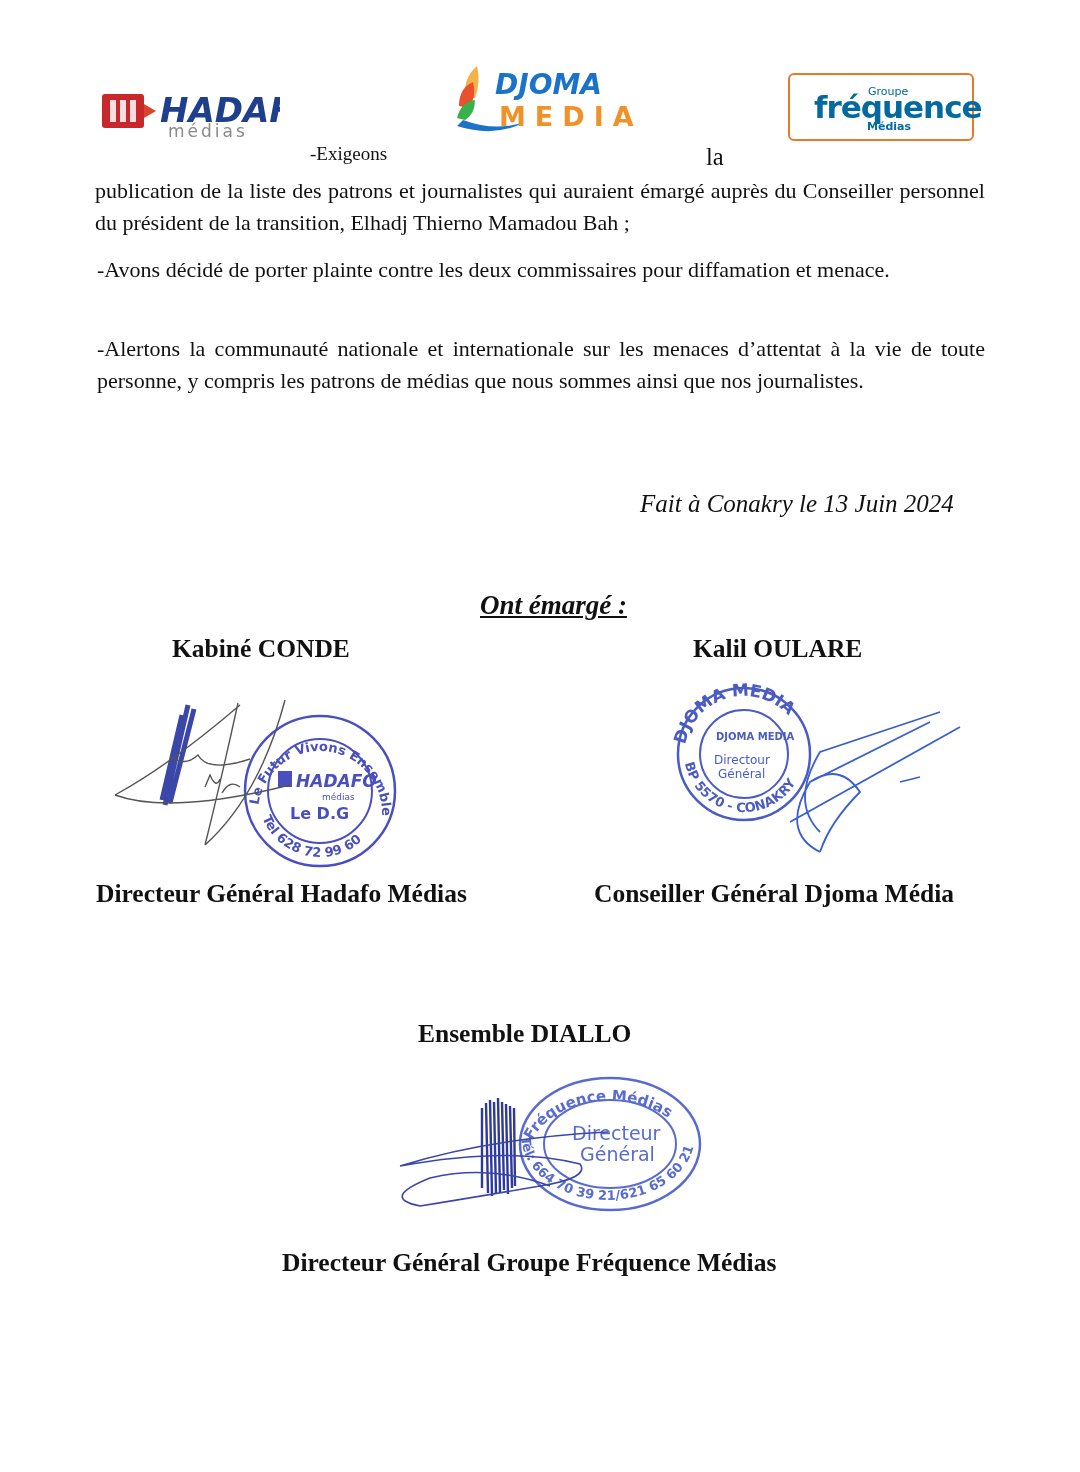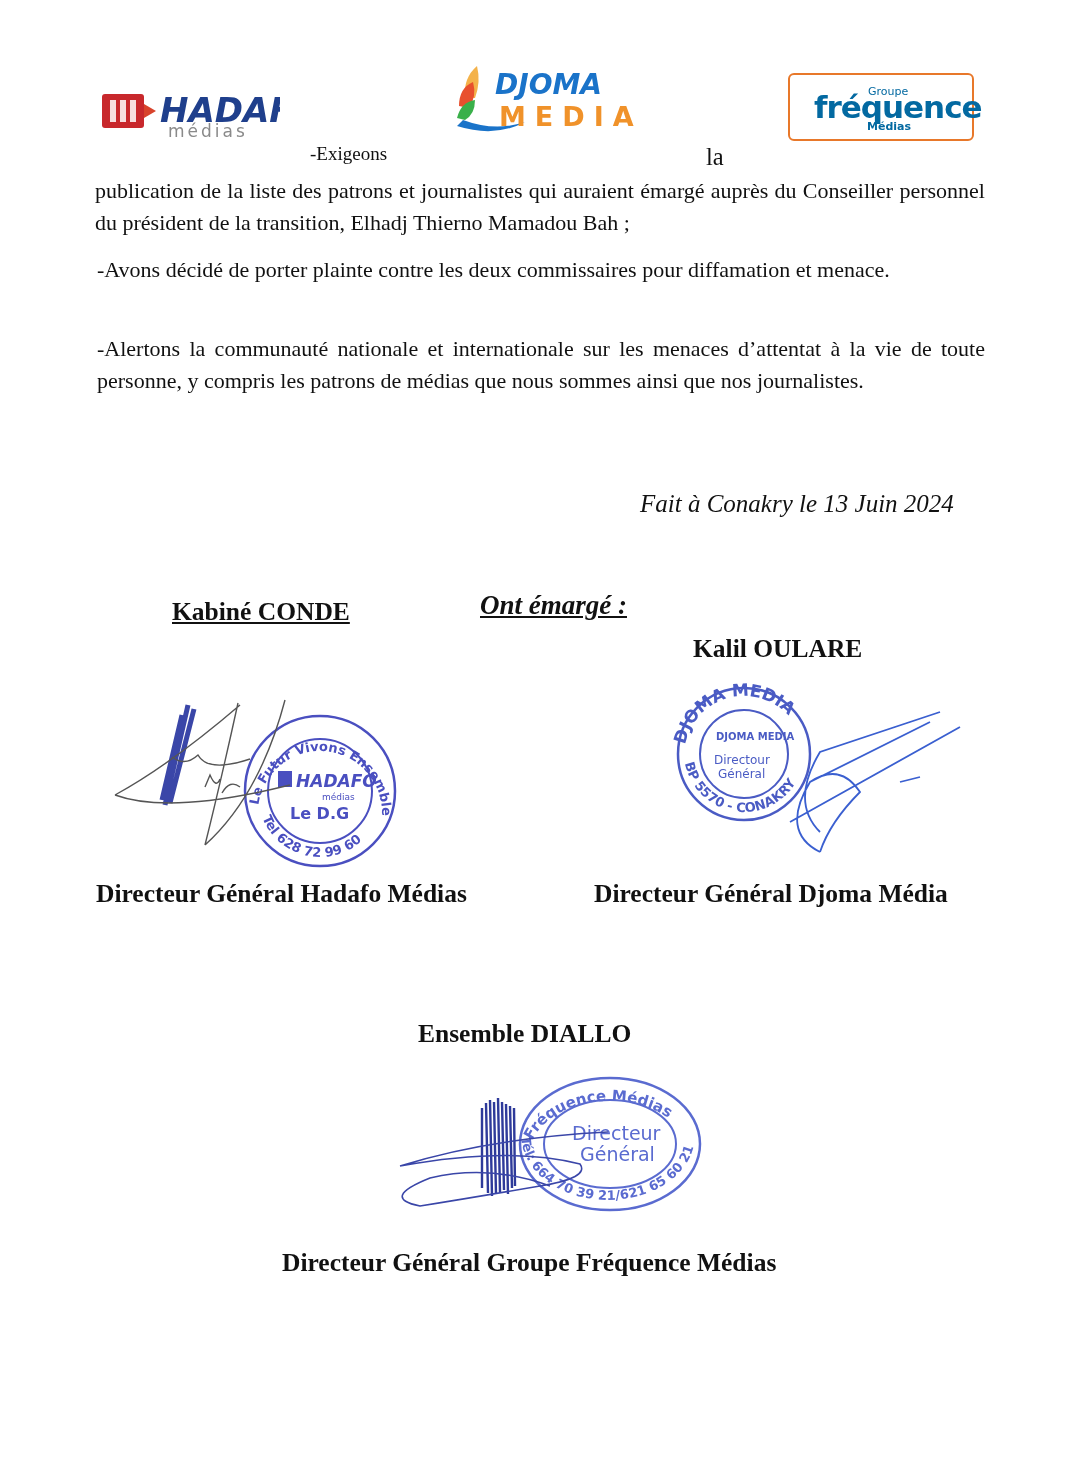--- a/index.html
+++ b/index.html
@@ -13,21 +13,21 @@
   .logo-freq .m { font-size:11px; font-weight:bold; position:absolute; left:77px; top:45px; }
   .para { font-size:22px; line-height:32px; text-align:justify; }
   .p1a { left:310px; top:143px; font-size:19px; }
   .p1b { left:706px; top:143px; font-size:24.5px; }
   .p1 { left:95px; top:175px; width:890px; }
   .p2 { left:97px; top:254px; width:888px; }
   .p3 { left:97px; top:333px; width:888px; }
   .date { left:640px; top:490px; font-size:25px; font-style:italic; }
   .signed { left:480px; top:590px; font-size:27px; font-style:italic; font-weight:bold; text-decoration:underline; }
   .name { font-size:25.5px; font-weight:bold; }
-  .n1 { left:172px; top:597px;text-decoration:underline; }
+  .n1 { left:172px; top:634px; }
   .n2 { left:693px; top:634px; }
   .n3 { left:418px; top:1019px; }
   .role { font-size:25.5px; font-weight:bold; }
   .r1 { left:96px; top:879px; }
   .r2 { left:594px; top:879px; }
   .r3 { left:282px; top:1248px; }
   svg text { font-family:"DejaVu Sans", sans-serif; }
 </style>
 </head>
 <body>
@@ -104,21 +104,21 @@
     <text font-size="17" font-weight="bold" fill="#4a5bc4"><textPath href="#s2top" startOffset="6%">DJOMA MEDIA</textPath></text>
     <text font-size="13" font-weight="bold" fill="#4a5bc4"><textPath href="#s2bot" startOffset="6%">BP 5570 - CONAKRY</textPath></text>
     <text x="46" y="58" font-size="10" font-weight="bold" fill="#4a5bc4">DJOMA MEDIA</text>
     <text x="44" y="82" font-size="12" fill="#4a5bc4">Directour</text>
     <text x="48" y="96" font-size="12" fill="#4a5bc4">Général</text>
     <path d="M150 150 Q120 120 150 70 L270 30 M120 140 L290 45 M150 170 Q110 150 140 100 L260 40 M230 100 L250 95 M140 100 Q170 80 190 110 Q160 140 150 170" stroke="#3a5fd0" stroke-width="1.8" fill="none"></path>
   </svg>
 </div>
 
 <div class="abs role r1">Directeur Général Hadafo Médias</div>
-<div class="abs role r2">Directeur Général Djoma Média</div>
+<div class="abs role r2">Conseiller Général Djoma Média</div>
 
 <div class="abs name n3">Ensemble DIALLO</div>
 
 <div class="abs" style="left:390px; top:1068px; width:320px; height:160px;">
   <svg width="320" height="160" viewBox="0 0 320 160">
     <defs>
       <path id="s3top" d="M140 78 A82 58 0 0 1 300 78"></path>
       <path id="s3bot" d="M132 60 A84 62 0 0 0 304 76"></path>
     </defs>
     <ellipse cx="220" cy="76" rx="90" ry="66" fill="none" stroke="#5a6bd0" stroke-width="2.5"></ellipse>

